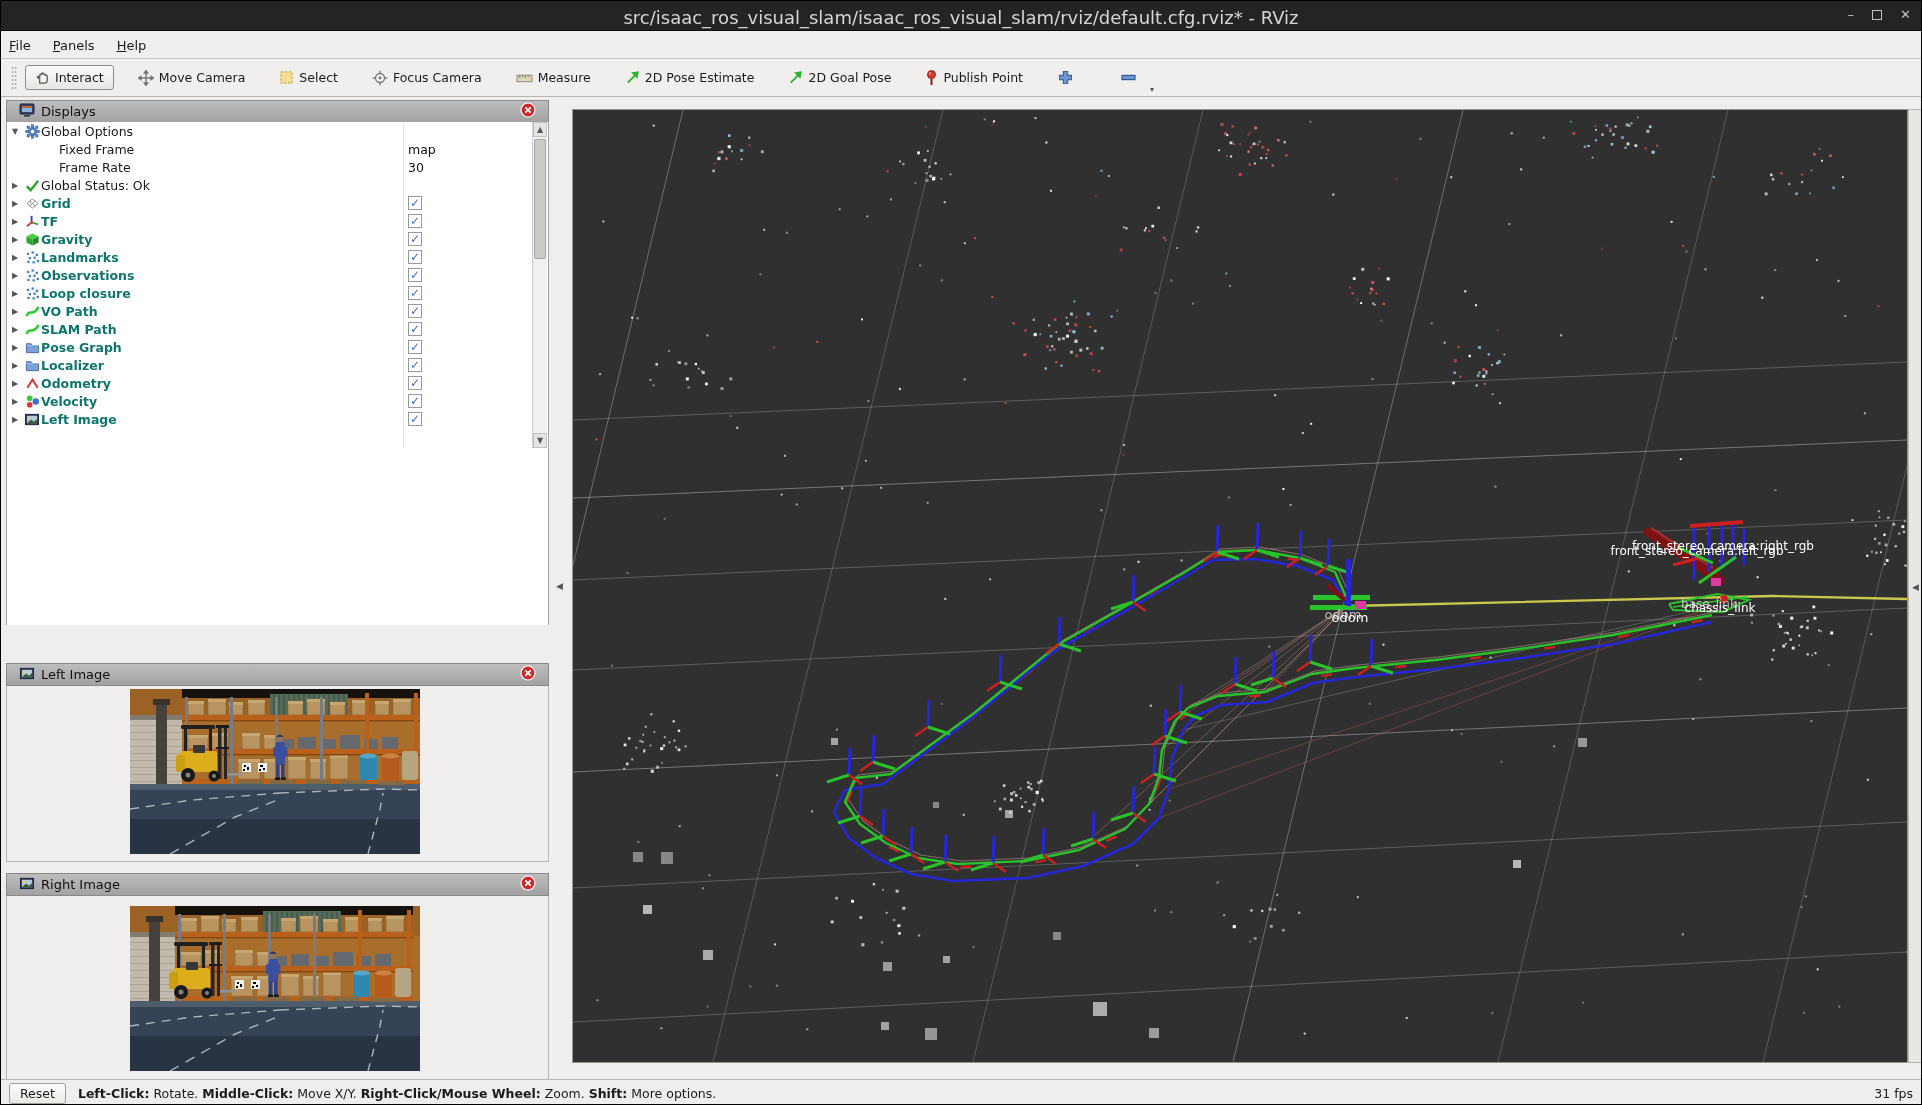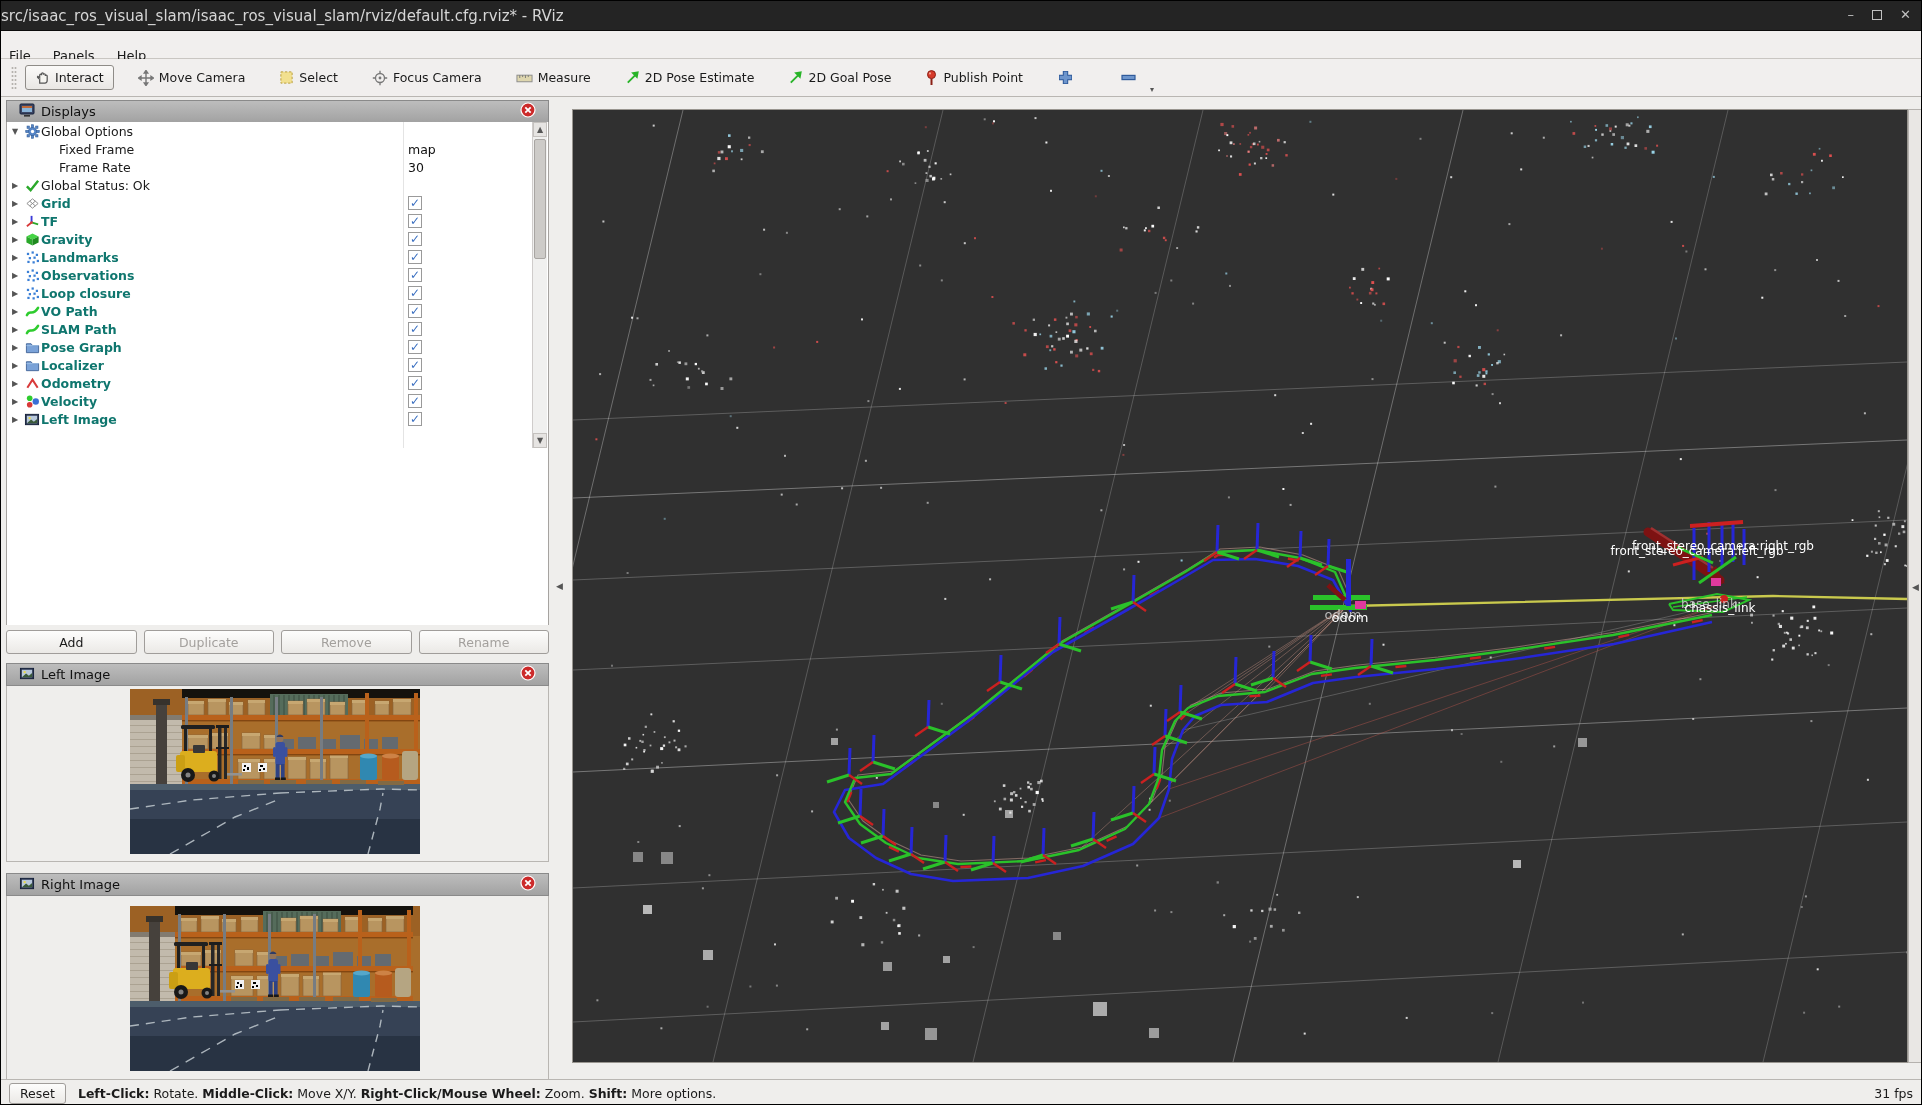--- a/index.html
+++ b/index.html
@@ -3,28 +3,28 @@
 <meta charset="utf-8">
 <style>
   html,body{margin:0;padding:0;background:#111;}
   *{box-sizing:border-box;}
   .window{position:relative;width:1922px;height:1105px;background:#efeeec;
     font-family:"DejaVu Sans","Liberation Sans",sans-serif;overflow:hidden;
     border:1px solid #000;}
   
   .titlebar{position:absolute;left:0;top:0;width:100%;height:30px;background:#242424;
     border-bottom:1px solid #0c0c0c;}
-  .titlebar .title{position:absolute;left:0;right:0;top:6px;
-    color:#d6d6d6;font-size:15px;}
+  .titlebar .title{position:absolute;left:0;right:0;top:6px;text-align:center;
+    color:#d6d6d6;font-size:18px;}
   .winbtns{position:absolute;right:10px;top:5px;display:flex;gap:18px;color:#c2c2c2;font-size:13px;}
   .winbtns span{cursor:default;line-height:18px;}
   .winbtn-box{display:inline-block;width:10px;height:10px;border:1px solid #c2c2c2;margin-top:4px;}
   
   .menubar{position:absolute;left:0;top:30px;width:100%;height:28px;background:#f1efee;
-    border-bottom:1px solid #c9c6c2;padding:17px 8px 0 8px;font-size:13px;color:#1a1a1a;}
+    border-bottom:1px solid #c9c6c2;padding:7px 8px 0 8px;font-size:13px;color:#1a1a1a;}
   .menubar span.mitem{margin-right:22px;}
   .menubar u{text-decoration:underline;}
   
   .toolbar{position:absolute;left:0;top:58px;width:100%;height:38px;background:#f1efee;
     border-bottom:1px solid #b9b6b2;display:flex;align-items:center;padding-left:10px;}
   .tbtn{display:flex;align-items:center;gap:5px;font-size:12.5px;color:#1a1a1a;
     padding:4px 9px;margin-right:14px;border:1px solid transparent;border-radius:3px;white-space:nowrap;}
   .tbtn.active{border:1px solid #8f8c88;background:linear-gradient(#fbfaf9,#e9e7e4);}
   .tbtn svg{display:block;}
   .tool-sep{width:6px;height:24px;margin-right:8px;
@@ -473,26 +473,20 @@
       <div class="vscroll">
         <div class="arr" style="top:0;">▲</div>
         <div class="thumb"></div>
         <div class="arr" style="bottom:0;">▼</div>
       </div>
       <div class="splitdots" style="left:0;top:326px;width:541px;">
           <i></i>
         </div>
       <div class="descarea"></div>
     </div>
-    <div class="btnrow" id="btnrow" style="top:533px;">
-        <button class="pbtn">Add</button>
-        <button class="pbtn disabled">Duplicate</button>
-        <button class="pbtn disabled">Remove</button>
-        <button class="pbtn disabled">Rename</button>
-      </div>
 
     <div class="splitdots" style="top:558px;">
         <i></i>
       </div>
 
     <div class="phead" style="top:566px;">
       <span id="icon-limg"><svg width="16" height="15" viewBox="0 0 16 16">
             <rect x="1" y="2.5" width="14" height="11" fill="#2a3550" stroke="#15203a"></rect>
             <rect x="2.5" y="4" width="11" height="8" fill="#b8c8dc"></rect>
             <circle cx="5.5" cy="6.5" r="1.3" fill="#e8d84a"></circle>

